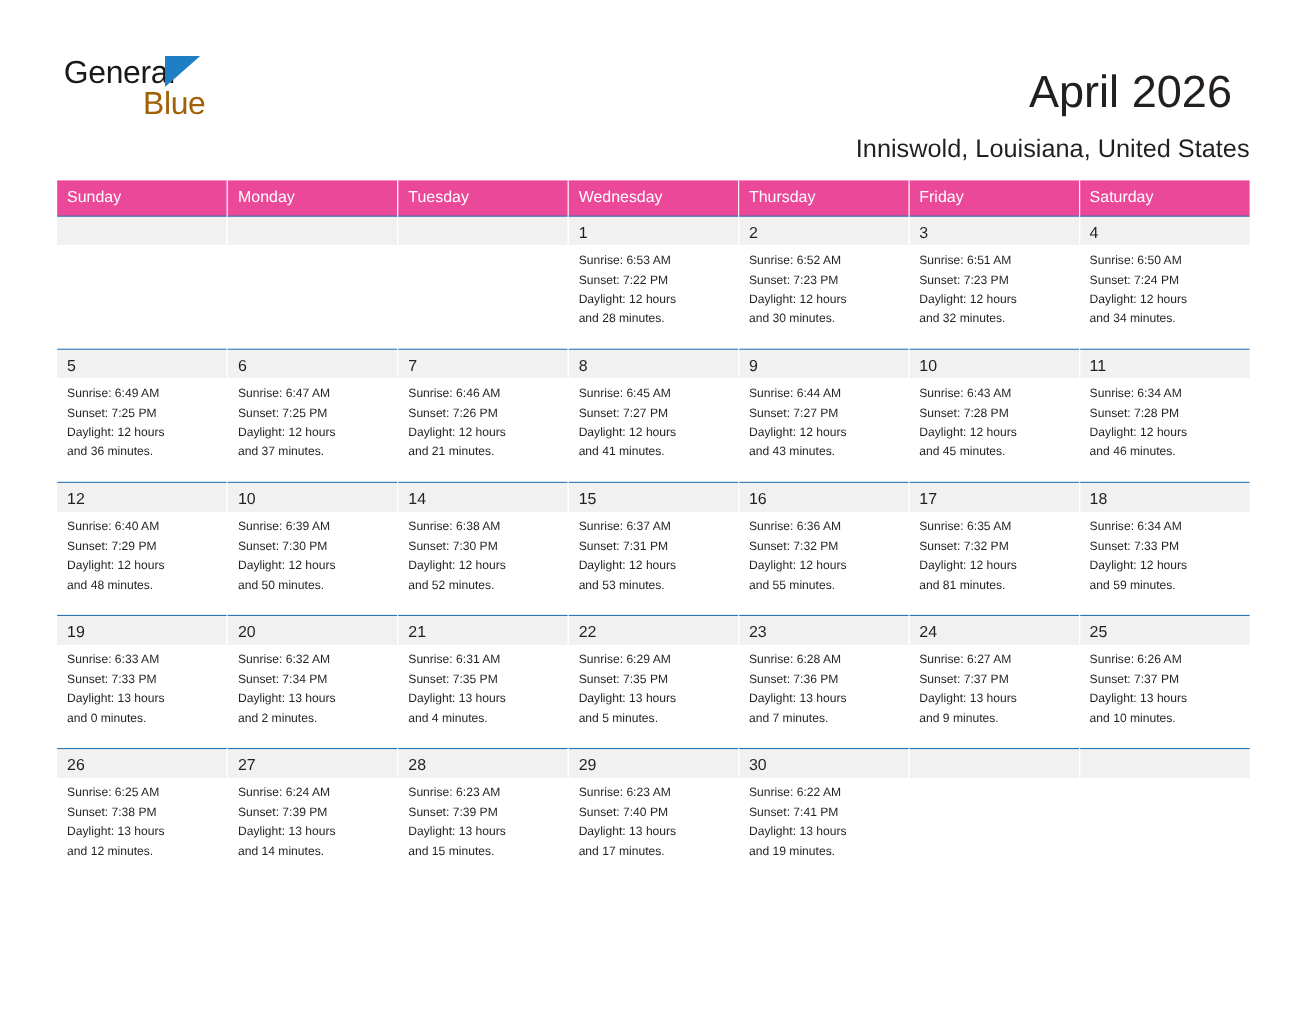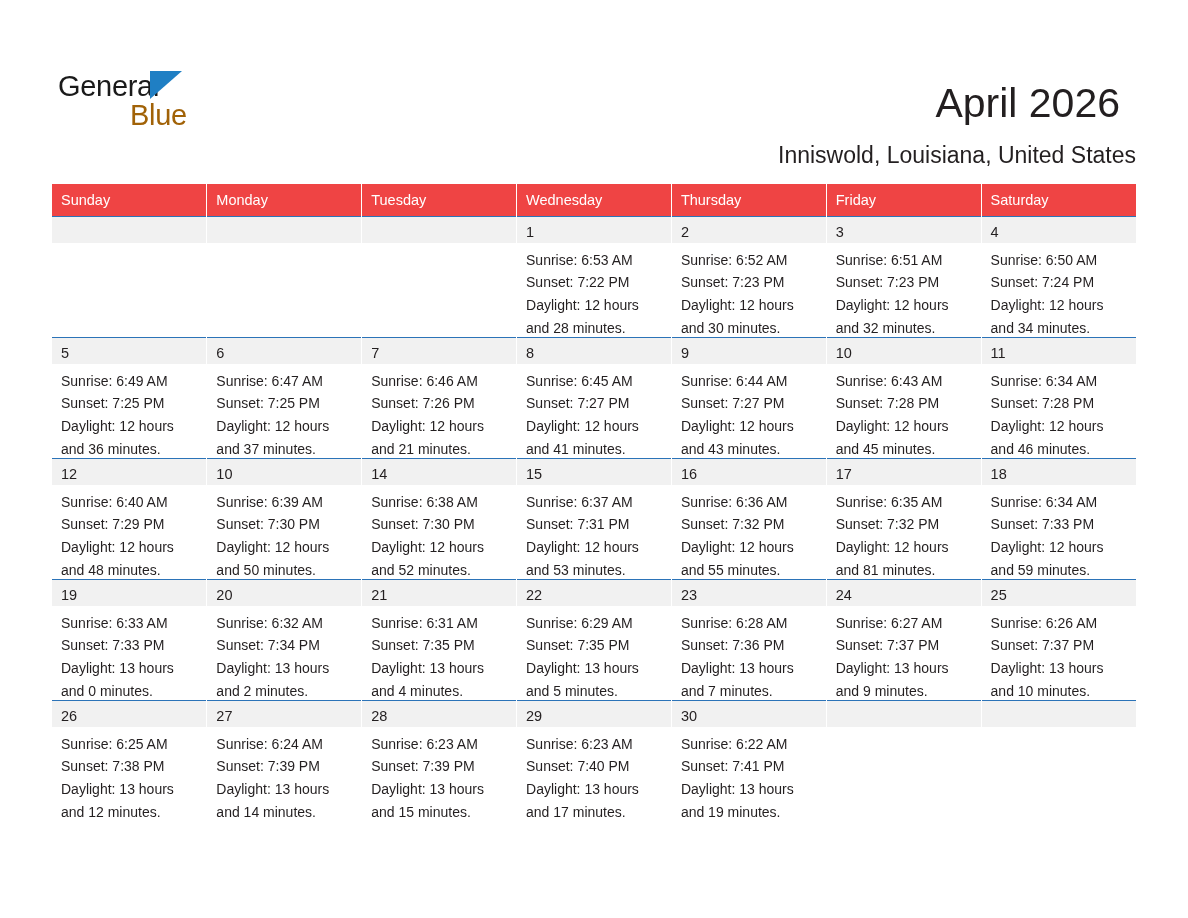--- a/index.html
+++ b/index.html
@@ -20,21 +20,21 @@
     height: 918px;
     box-sizing: border-box;
     padding: 0 52px;
   }
 
   
   .header {
     display: flex;
     align-items: flex-start;
     justify-content: space-between;
-    padding-top: 64px;
+    padding-top: 44px;
   }
   .logo {
     position: relative;
     width: 150px;
     height: 66px;
     line-height: 1;
   }
   .logo-general {
     position: absolute;
     left: 6px;
@@ -79,21 +79,21 @@
   }
 
   
   .calendar {
     margin-top: 16px;
     width: 1084px;
     border-collapse: collapse;
     table-layout: fixed;
   }
   .calendar th {
-    background: #ef4444;
+    background: #ec4899;
     color: #ffffff;
     font-weight: normal;
     font-size: 14.5px;
     text-align: left;
     padding: 8px 0 8px 9px;
     border-right: 1px solid #ffffff;
     height: 14px;
   }
   .calendar th:last-child { border-right: none; }
 
@@ -113,21 +113,21 @@
     height: 107px;
     box-sizing: border-box;
   }
   .daynum {
     font-size: 14.5px;
     color: #231f20;
     line-height: 1.2;
     margin-bottom: 7px;
   }
   .info {
-    font-size: 14px;
+    font-size: 11px;
     color: #231f20;
     line-height: 1.62;
   }
   .info div { white-space: nowrap; }
 
   
   .calendar tr.week td .cell-inner {
     background: linear-gradient(to bottom, #f1f1f1 0px, #f1f1f1 26px, #ffffff 26px);
   }
   .calendar tr.week td.empty .cell-inner {

